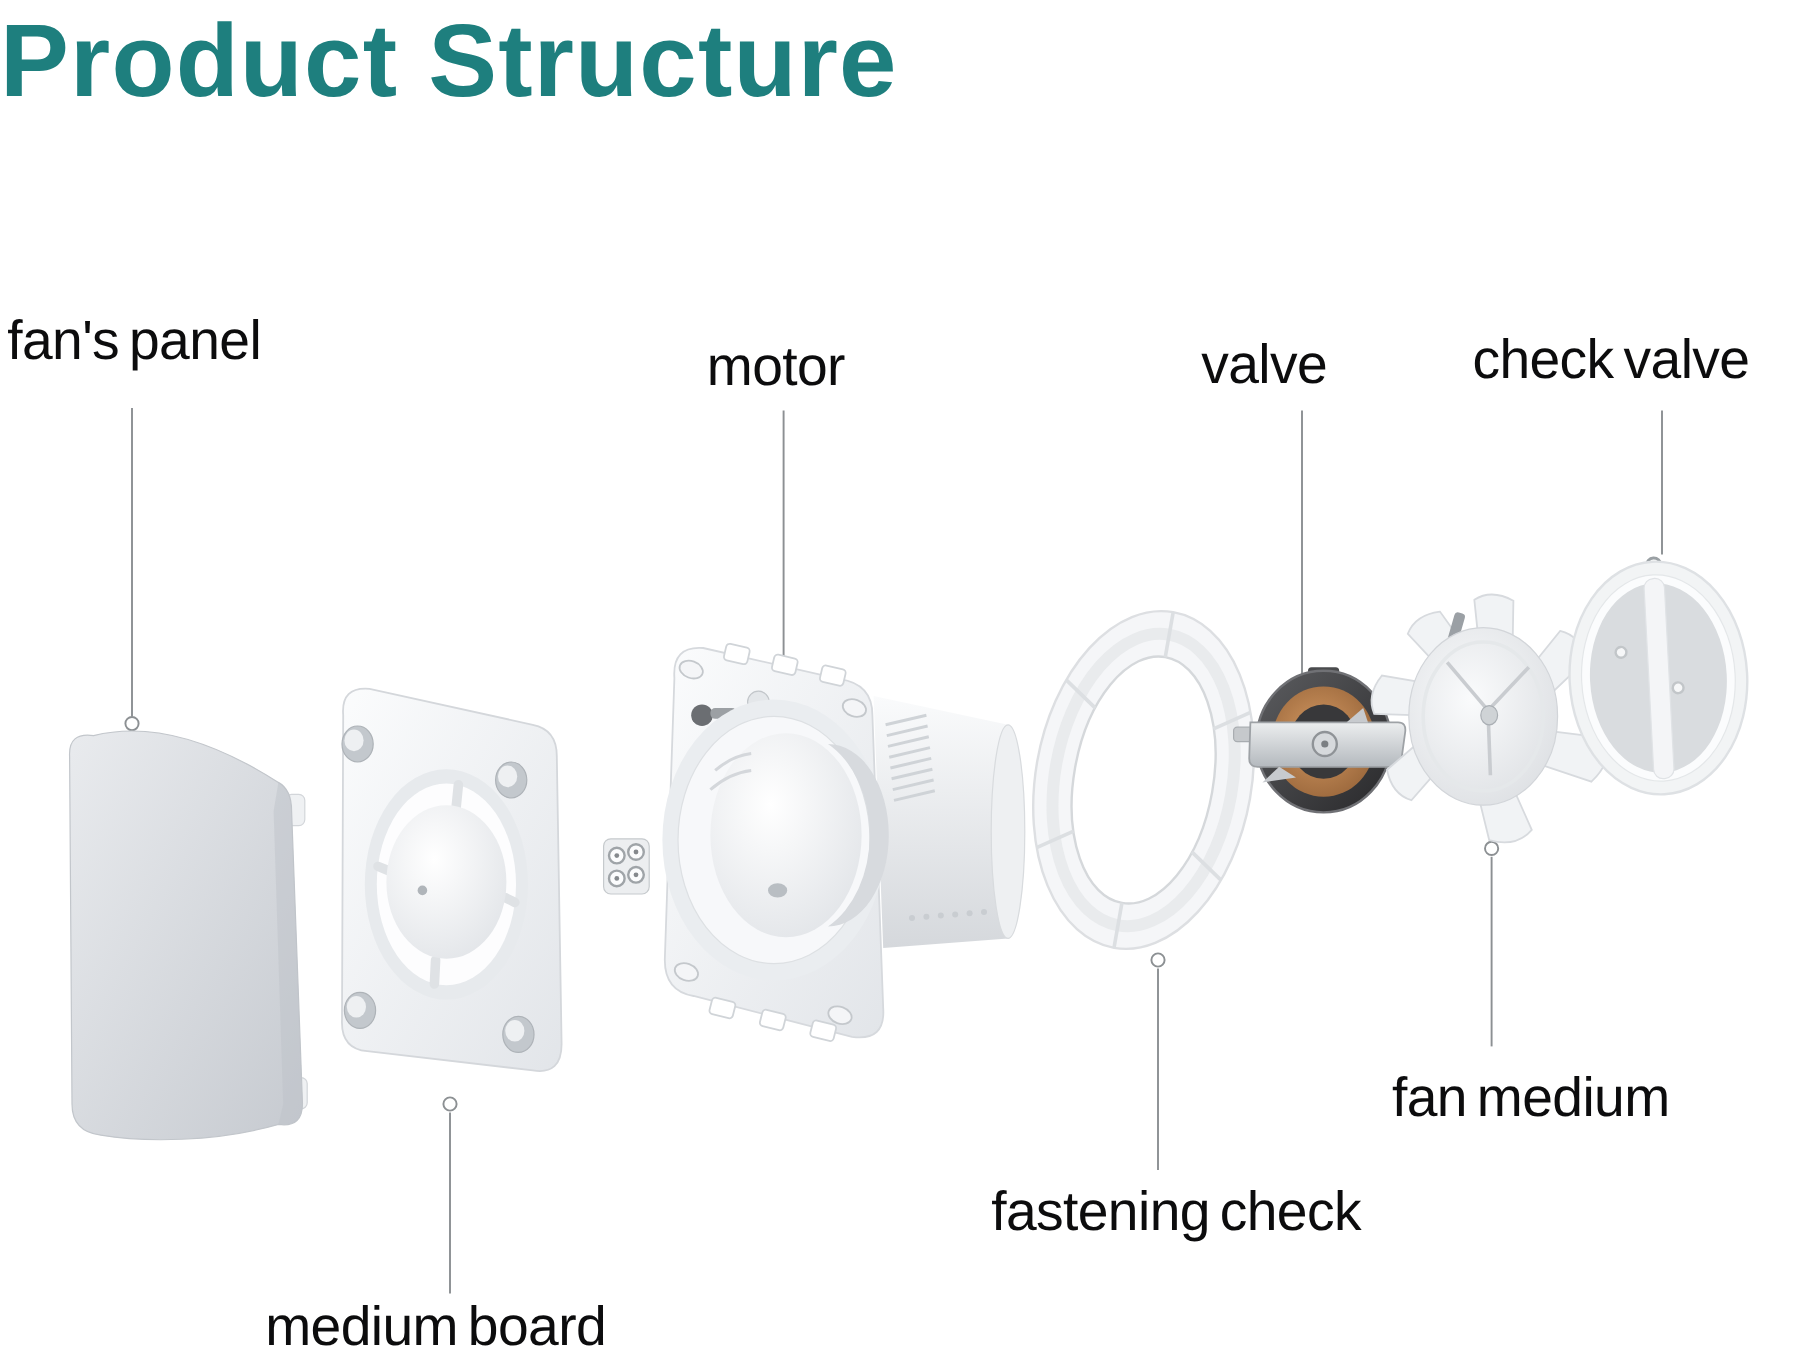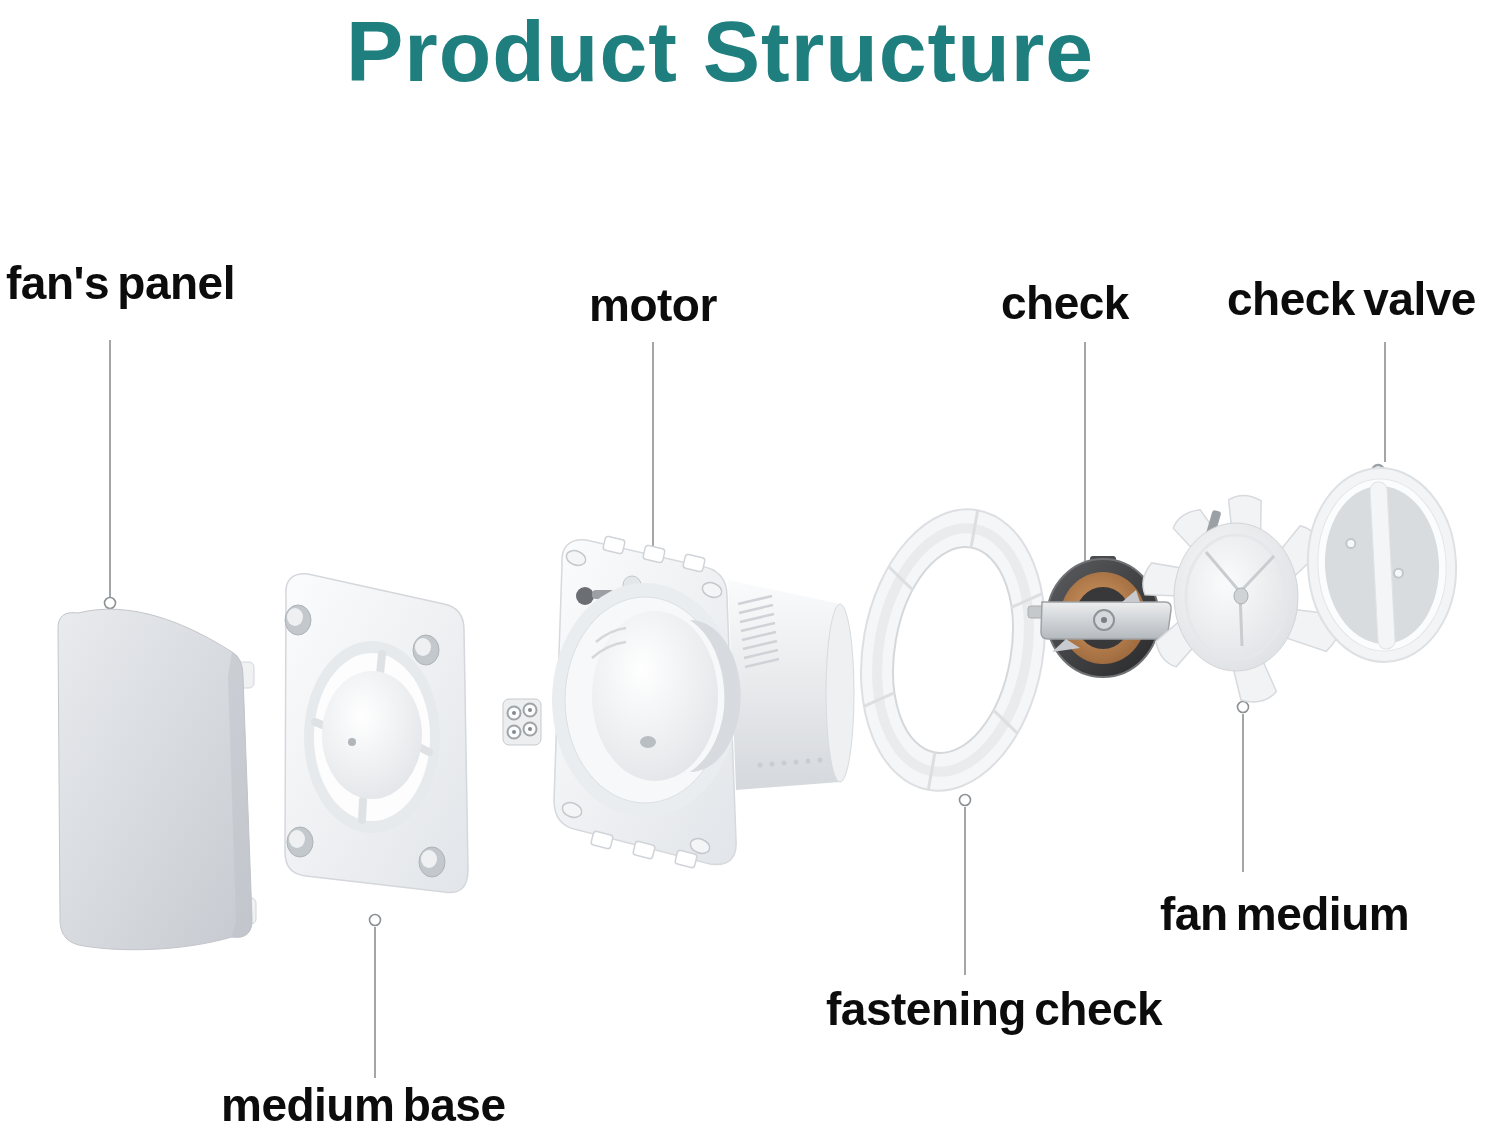--- a/index.html
+++ b/index.html
@@ -1,25 +1,25 @@
 <!DOCTYPE html>
 <html><head>
 <meta charset="utf-8">
 <style>
   html,body{margin:0;padding:0;background:#ffffff;}
   .stage{
     position:relative;width:1500px;height:1132px;background:#ffffff;
     overflow:hidden;font-family:"Liberation Sans",sans-serif;
   }
   .title{
-    position:absolute;left:0;top:2px;width:1440px;text-align:center;
+    position:absolute;left:0;top:2px;width:1440px;
     font-size:86px;font-weight:bold;letter-spacing:1px;color:#1e7f7e;
   }
   .part-label{
-    position:absolute;font-size:46px;font-weight:bold;color:#0c0c0d;
+    position:absolute;font-size:46px;font-weight:normal;color:#0c0c0d;
     letter-spacing:-0.5px;white-space:nowrap;word-spacing:-4px;
   }
   .lbl-fans-panel{left:6px;top:256px;}
   .lbl-base{left:589px;top:278px;}
   .lbl-motor{left:1001px;top:276px;}
   .lbl-check-valve{left:1227px;top:272px;}
   .lbl-fastening-ring{left:826px;top:982px;}
   .lbl-fan-blade{left:1160px;top:887px;}
   .lbl-medium-board{left:221px;top:1078px;}
   svg{position:absolute;left:0;top:0;}
@@ -253,18 +253,18 @@
       <ellipse cx="1382" cy="565" rx="64" ry="86" fill="#fbfcfd" stroke="#e4e7e9"></ellipse>
       <ellipse cx="1382" cy="565" rx="57" ry="79" fill="#d9dcdf"></ellipse>
       <rect x="1374" y="482" width="17" height="167" rx="8" fill="#f4f5f7" stroke="#e0e3e6"></rect>
       <circle cx="1352" cy="542" r="4.5" fill="#f6f7f8" stroke="#c2c6c9" stroke-width="2"></circle>
       <circle cx="1398" cy="574" r="4.5" fill="#f6f7f8" stroke="#c2c6c9" stroke-width="2"></circle>
     </g>
   </svg>
 
   <div class="part-label lbl-fans-panel">fan's panel</div>
   <div class="part-label lbl-base">motor</div>
-  <div class="part-label lbl-motor">check</div>
+  <div class="part-label lbl-motor">valve</div>
   <div class="part-label lbl-check-valve">check valve</div>
   <div class="part-label lbl-fastening-ring">fastening check</div>
   <div class="part-label lbl-fan-blade">fan medium</div>
-  <div class="part-label lbl-medium-board">medium base</div>
+  <div class="part-label lbl-medium-board">medium board</div>
 </div>
 
 </body></html>

